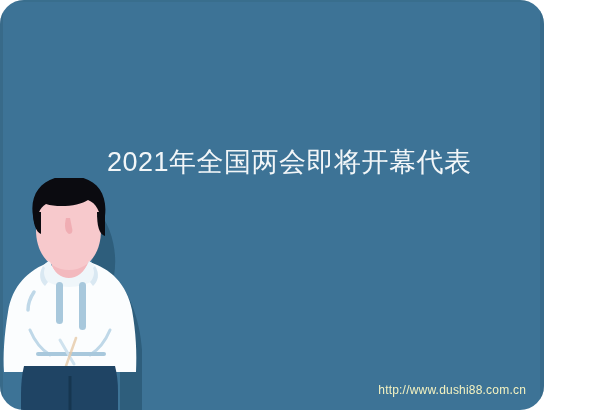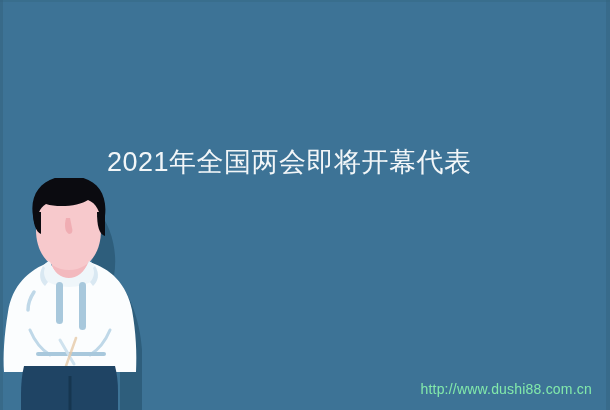--- a/index.html
+++ b/index.html
@@ -2,25 +2,26 @@
 <html><head>
 <meta charset="utf-8">
 <style>
   html, body {
     margin: 0;
     padding: 0;
     background: #ffffff;
   }
   #poster {
     position: relative;
-    width: 610px;
+    width: 544px;
     height: 410px;
     overflow: hidden;
     background: #3D7396;
     font-family: "Liberation Sans", "DejaVu Sans", sans-serif;
+    border-radius: 24px;
     -webkit-font-smoothing: antialiased;
   }
   
   #edge-left {
     position: absolute;
     left: 0; top: 0;
     width: 3px; height: 410px;
     background: #34637f;
     opacity: .55;
   }
@@ -67,22 +68,22 @@
     letter-spacing: .5px;
     white-space: nowrap;
     font-weight: 400;
   }
 
   
   #watermark {
     position: absolute;
     right: 18px;
     bottom: 13px;
-    color: #86efac;
-    font-size: 14px;
+    color: #fef9c3;
+    font-size: 12px;
     letter-spacing: .2px;
     opacity: .95;
     white-space: nowrap;
   }
 </style>
 </head>
 <body>
 
 <div id="poster">
 

